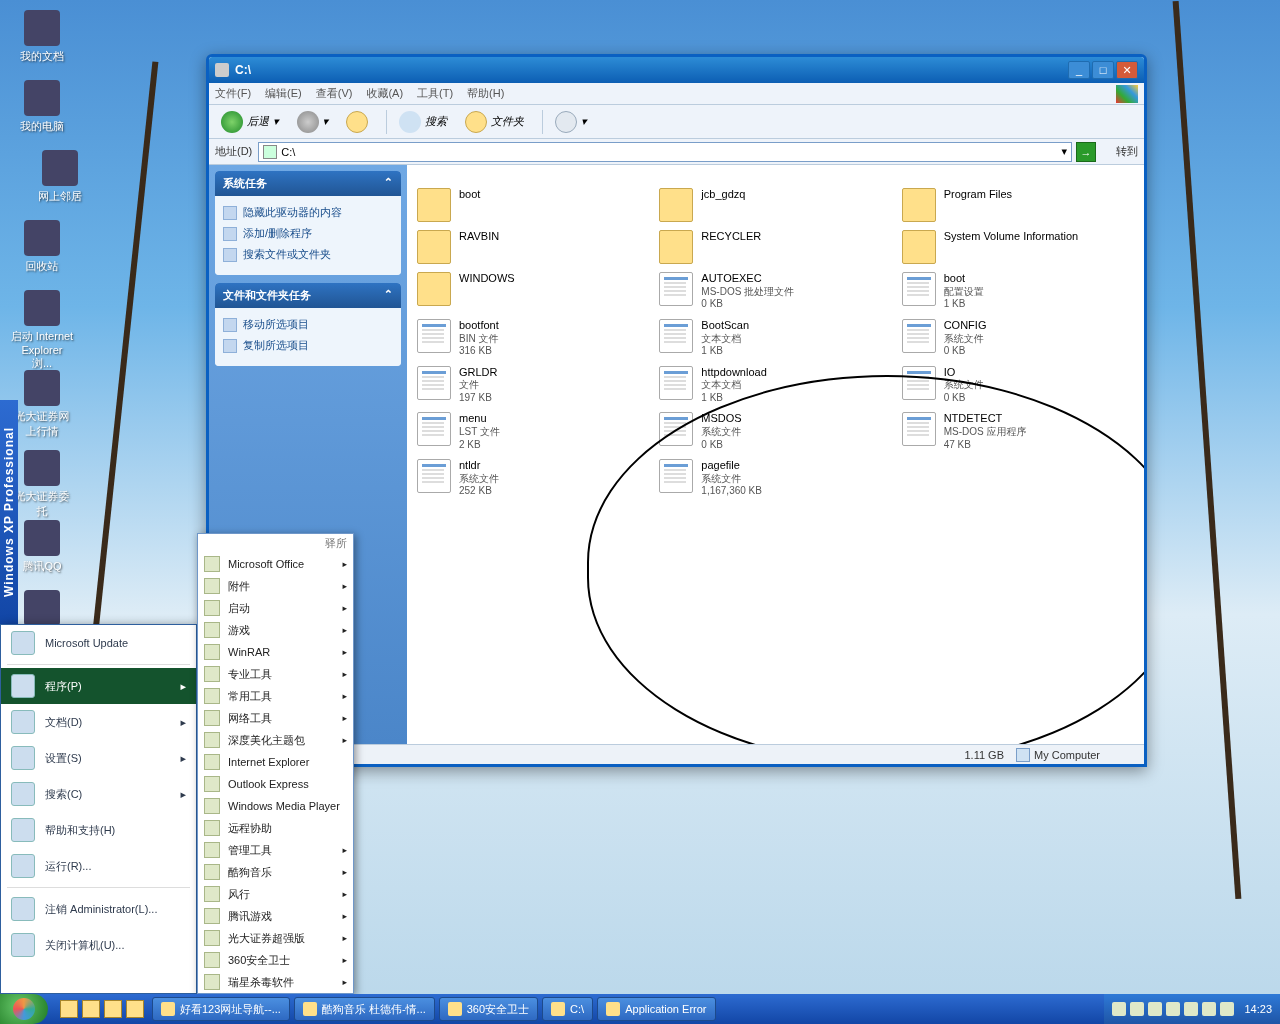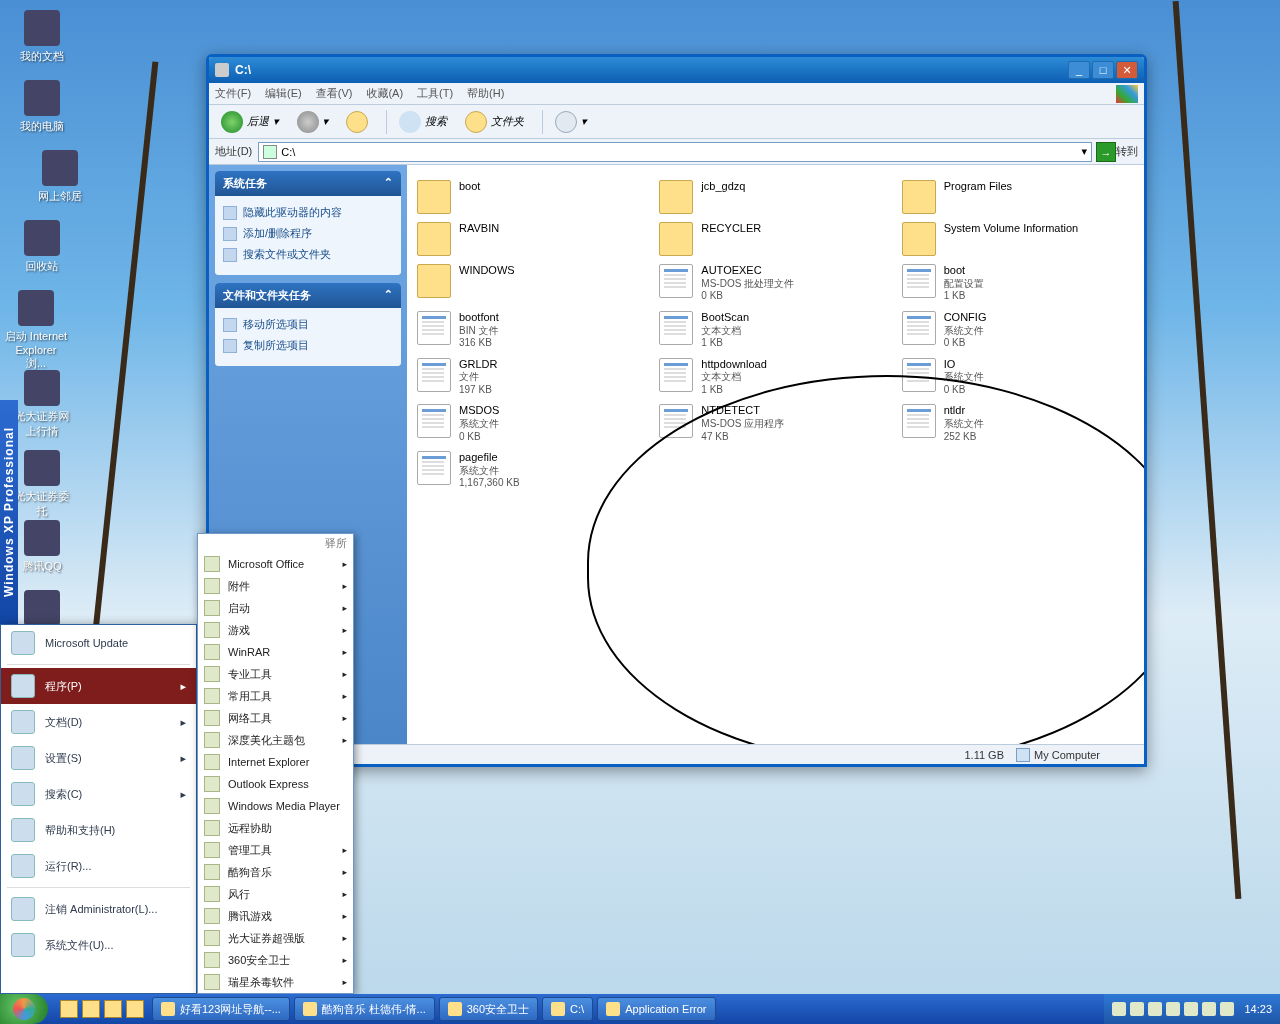--- a/index.html
+++ b/index.html
@@ -38,21 +38,21 @@
 .addrbar .abox .dic { width:14px; height:14px; background:#cfd; border:1px solid #888; margin-right:4px;}
 .addrbar .go { width:20px; height:20px; background:#2a9a2a; margin-left:4px; border:1px solid #1a6a1a; color:#fff; display:flex; align-items:center; justify-content:center;}
 .body { display:flex; height:calc(100% - 26px - 22px - 34px - 26px - 20px);}
 .sidebar { width:198px; background:linear-gradient(#6fa8e4,#4b86c9); padding:6px;}
 .panel { background:#d6e6f7; border-radius:4px; margin-bottom:8px; overflow:hidden;}
 .panel .ph { background:linear-gradient(#2e73c2,#215594); color:#fff; font-weight:bold; padding:5px 8px; display:flex; justify-content:space-between;}
 .panel .pc { background:#eef5fc; padding:6px 8px 10px;}
 .panel .pc .it { display:flex; align-items:center; gap:6px; padding:3px 0; color:#174c8a;}
 .panel .pc .it .ii { width:14px; height:14px; background:#c3d7ef; border:1px solid #8eb0d9;}
 .filegrid { flex:1; background:#fff; position:relative; overflow:hidden;}
-.files { display:grid; grid-template-columns: repeat(3, 1fr); padding:12px 8px; gap:2px 6px;}
+.files { display:grid; grid-template-columns: repeat(3, 1fr); padding:20px 8px; gap:2px 6px;}
 .fi { display:flex; gap:8px; padding:3px 2px;}
 .fi .fic { width:34px; height:34px; flex-shrink:0; background:#ffe08a; border:1px solid #c9a84f; border-radius:2px;}
 .fi .fic.file { background:#fff; border:1px solid #aaa; position:relative;}
 .fi .fic.file::before { content:""; position:absolute; top:4px; left:4px; right:4px; height:3px; background:#6b9ed6;}
 .fi .fic.file::after { content:""; position:absolute; top:9px; left:4px; right:6px; height:14px; background:repeating-linear-gradient(#ddd,#ddd 2px,#fff 2px,#fff 4px);}
 .fi .meta { line-height:1.25;}
 .fi .nm { color:#000;}
 .fi .tp, .fi .sz { color:#555; font-size:10px;}
 .statusbar { height:20px; background:#edf2f8; border-top:1px solid #bcd; display:flex; align-items:center; padding:0 8px; font-size:11px; color:#333;}
 .statusbar .s1 { flex:1;}
@@ -60,21 +60,21 @@
 .statusbar .s3 { display:flex; align-items:center; gap:4px; width:120px;}
 .statusbar .s3 .ci { width:14px; height:14px; background:#cfe2f3; border:1px solid #7a9ec9;}
 
 
 .anno { position:absolute; left:180px; top:210px; width:600px; height:390px; border:2px solid #000; border-radius:50% / 48%; pointer-events:none; background:transparent;}
 
 
 .start { position:absolute; left:0; bottom:30px; width:197px; height:370px; background:#fff; border:1px solid #2e5f9e; box-shadow:2px 2px 10px #0007;}
 .start .smitem { display:flex; align-items:center; gap:10px; padding:6px 10px; color:#2e3a4d;}
 .start .smitem .si { width:24px; height:24px; background:#cde; border:1px solid #8bb; border-radius:3px;}
-.start .smitem.hl { background:#7f1d1d; color:#fff;justify-content:space-between;}
+.start .smitem.hl { background:#14532d; color:#fff;justify-content:space-between;}
 .start .sep2 { height:1px; background:#ddd; margin:3px 6px;}
 .start .arr { margin-left:auto; color:inherit;}
 .wxp { position:absolute; left:0; bottom:400px; width:18px; height:224px; background:linear-gradient(#1246a6,#2d6bd1); color:#fff; writing-mode:vertical-rl; transform:rotate(180deg); display:flex; align-items:center; justify-content:center; font-size:12px; font-weight:bold; letter-spacing:1px;}
 
 
 .sub { position:absolute; left:197px; bottom:30px; width:157px; background:#fff; border:1px solid #6f97c9; box-shadow:2px 2px 8px #0006;}
 .sub .sitem { display:flex; align-items:center; gap:8px; padding:3px 6px; color:#222;}
 .sub .sitem .si2 { width:16px; height:16px; background:#dfe8c8; border:1px solid #a9b788; flex-shrink:0;}
 .sub .sitem .arr { margin-left:auto; font-size:9px;}
 
@@ -108,21 +108,21 @@
         <div class="lbl">我的电脑</div>
       </div>
       <div class="di" style="top: 150px; left: 28px;">
         <div class="ic"></div>
         <div class="lbl">网上邻居</div>
       </div>
       <div class="di" style="top: 220px; left: 10px;">
         <div class="ic"></div>
         <div class="lbl">回收站</div>
       </div>
-      <div class="di" style="top: 290px; left: 4px;">
+      <div class="di" style="top: 290px; left: 10px;">
         <div class="ic"></div>
         <div class="lbl">启动 Internet Explorer 浏...</div>
       </div>
       <div class="di" style="top: 370px; left: 10px;">
         <div class="ic"></div>
         <div class="lbl">光大证券网上行情</div>
       </div>
       <div class="di" style="top: 450px; left: 10px;">
         <div class="ic"></div>
         <div class="lbl">光大证券委托</div>
@@ -177,21 +177,21 @@
     <div class="btn"><span class="ic views"></span> ▾</div>
   </div>
   <div class="addrbar">
     <span class="albl">地址(D)</span>
     <div class="abox">
       <span class="dic"></span>
       <span>C:\</span>
       <span style="margin-left:auto">▾</span>
     </div>
     <div class="go">→</div>
-    <span style="margin-left:0;color:#333">转到</span>
+    <span style="margin-left:20px;color:#333">转到</span>
   </div>
   <div class="body">
     <div class="sidebar">
       <div class="panel">
         <div class="ph">
             <span>系统任务</span>
             <span>⌃</span>
           </div>
         <div class="pc" id="p1items">
             <div class="it">
@@ -329,20 +329,28 @@
             <div class="fic file"></div>
             <div class="meta">
               <div class="nm">IO</div>
               <div class="tp">系统文件</div>
               <div class="sz">0 KB</div>
             </div>
           </div>
           <div class="fi">
             <div class="fic file"></div>
             <div class="meta">
+              <div class="nm">menu</div>
+              <div class="tp">LST 文件</div>
+              <div class="sz">2 KB</div>
+            </div>
+          </div>
+          <div class="fi">
+            <div class="fic file"></div>
+            <div class="meta">
               <div class="nm">MSDOS</div>
               <div class="tp">系统文件</div>
               <div class="sz">0 KB</div>
             </div>
           </div>
           <div class="fi">
             <div class="fic file"></div>
             <div class="meta">
               <div class="nm">NTDETECT</div>
               <div class="tp">MS-DOS 应用程序</div>
@@ -414,21 +422,21 @@
       <span class="si"></span>
       <span>运行(R)...</span>
     </div>
     <div class="sep2"></div>
     <div class="smitem">
       <span class="si"></span>
       <span>注销 Administrator(L)...</span>
     </div>
     <div class="smitem">
       <span class="si"></span>
-      <span>系统文件(U)...</span>
+      <span>关闭计算机(U)...</span>
     </div>
   </div>
 
 <div class="sub" id="submenu">
   <div style="text-align:right;padding:2px 6px;color:#777">驿所</div>
 <div class="sitem">
       <span class="si2"></span>
       <span>Microsoft Office</span>
       <span class="arr">▸</span>
     </div>

